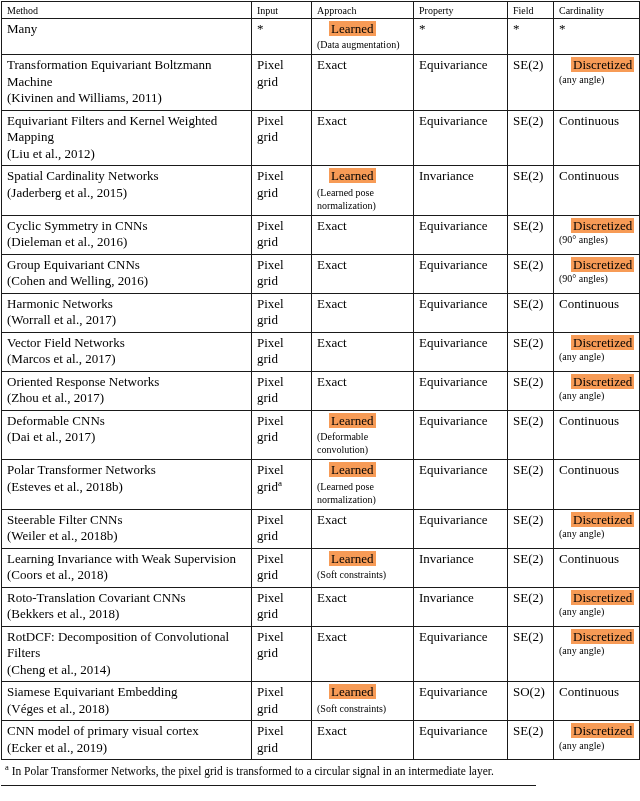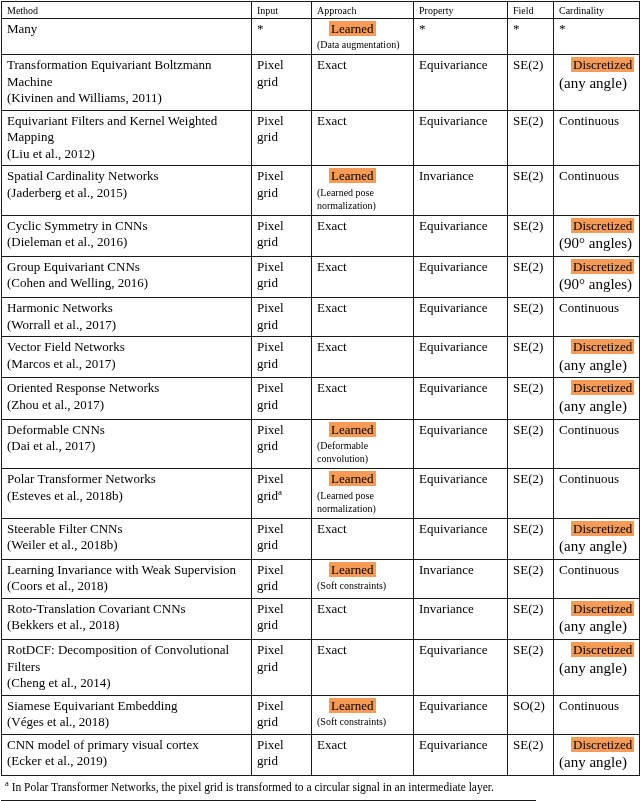--- a/index.html
+++ b/index.html
@@ -30,21 +30,21 @@
 
   .method-cite { display: block; }
   .cell-note {
     display: block;
     font-size: 10px;
     line-height: 1.3;
     margin-top: 1px;
   }
   .card-note {
     display: block;
-    font-size: 15px;
+    font-size: 10px;
     line-height: 1.25;
     font-family: Liberation Serif, serif;
   }
   .hl {
     background: var(--hl, #F79B56);
     padding: 0 2px;
     margin-left: 12px;
   }
   sup { font-size: 9px; line-height: 0; }
 

